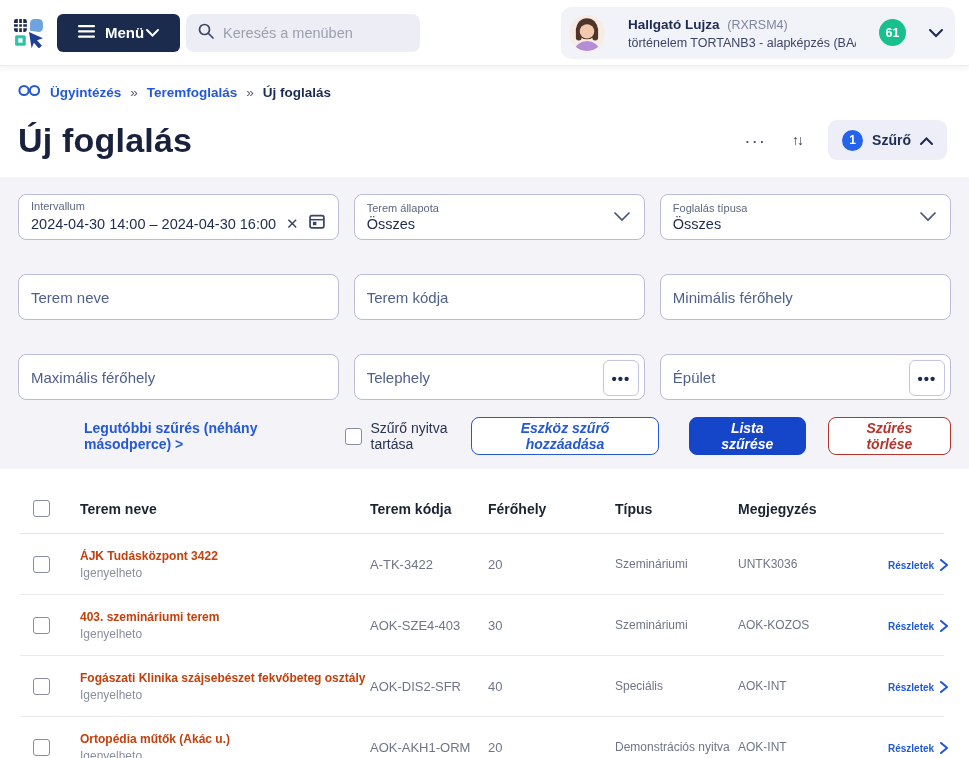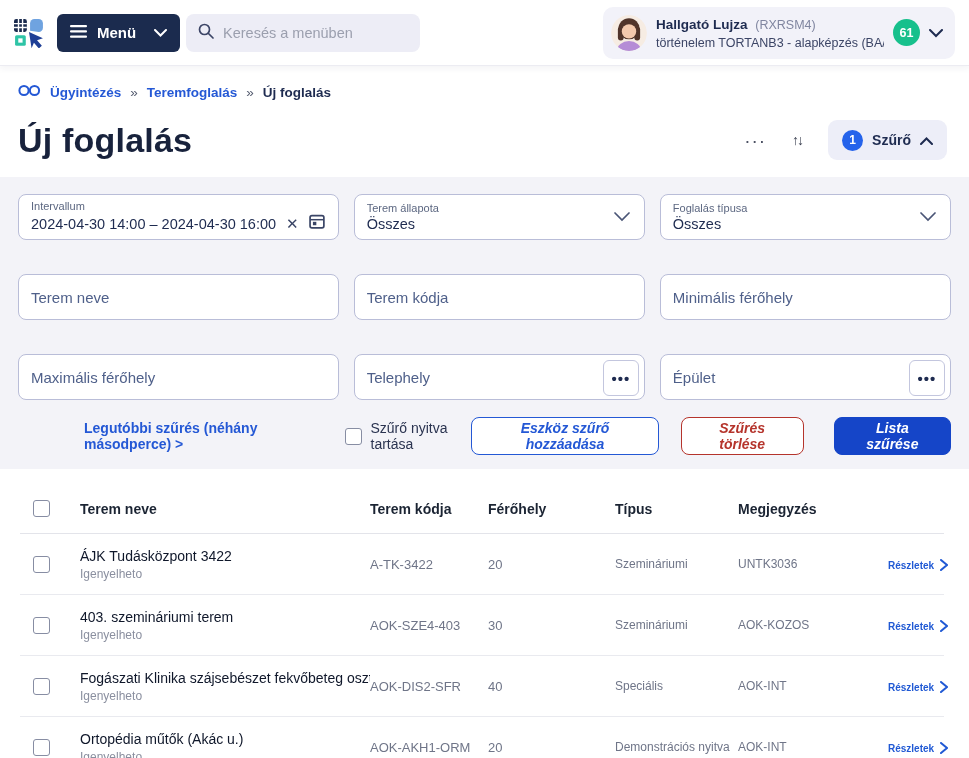--- a/index.html
+++ b/index.html
@@ -4,30 +4,30 @@
 <style>
   * { margin:0; padding:0; box-sizing:border-box; }
   html,body { width:969px; height:758px; overflow:hidden; background:#fff;
     font-family:"Liberation Sans", sans-serif; color:#1e2b50; }
 
   
   .topbar { height:66px; display:flex; align-items:center; padding:0 14px;
     background:#fff; border-bottom:1px solid #ececf2; box-shadow:0 3px 6px rgba(30,40,80,.05); }
   .logo { width:30px; height:30px; flex:none; }
   .menu-btn { margin-left:13px; width:123px; height:38px; background:#1b2b4e; border:none;
-    border-radius:6px; display:flex; align-items:center; padding:0 13px; cursor:pointer; }
+    border-radius:6px; display:flex; align-items:center; padding:0 21px; cursor:pointer; }
   .menu-btn .label { color:#fff; font-weight:bold; font-size:15px; margin-left:10px; }
   .menu-btn .chev { margin-left:auto; }
   .search-box { margin-left:6px; width:234px; height:38px; background:#ededf6; border-radius:8px;
     display:flex; align-items:center; padding:0 12px; }
   .search-box input { border:none; background:transparent; outline:none; font-size:14.5px;
     margin-left:9px; width:100%; color:#1e2b50; font-family:"Liberation Sans",sans-serif; }
   .search-box input::placeholder { color:#9b9fae; }
   .user-chip { margin-left:auto; background:#f2f2f9; border-radius:10px; height:52px;
-    display:flex; align-items:center; padding:0 12px 0 8px; gap:9px; cursor:pointer; }
+    display:flex; align-items:center; padding:0 12px 0 8px; gap:23px; cursor:pointer; }
   .avatar { width:36px; height:36px; border-radius:50%; flex:none; overflow:hidden; }
   .user-lines { line-height:1.3; }
   .user-line1 { font-size:13.5px; }
   .user-name { font-weight:bold; color:#1e2b50; }
   .user-code { color:#8086a0; font-size:12.5px; margin-left:4px; }
   .user-line2 { font-size:12.5px; color:#3c4566; max-width:228px; white-space:nowrap; overflow:hidden; }
   .cred-badge { width:27px; height:27px; border-radius:50%; background:#17c08c; color:#fff;
     font-size:12.5px; font-weight:bold; display:flex; align-items:center; justify-content:center; flex:none; }
 
   
@@ -76,21 +76,21 @@
   .btn-outline-blue { margin-left:auto; background:#fff; border:1px solid #2458d5; color:#2458d5; }
   .btn-outline-red { margin-left:22px; background:#fff; border:1px solid #b5342c; color:#b5342c; }
   .btn-solid-blue { margin-left:30px; background:#1545c8; border:1px solid #1545c8; color:#fff; }
 
   
   .table { margin-top:15px; padding:0 25px 0 20px; }
   .thead, .trow { display:grid; grid-template-columns:60px 290px 118px 127px 123px 150px 1fr; align-items:center; }
   .thead { height:50px; border-bottom:1px solid #e3e4ea; font-size:14px; font-weight:bold; color:#1b2433; }
   .trow { height:61px; border-bottom:1px solid #e9eaef; }
   .c-check { display:flex; align-items:center; padding-left:13px; }
-  .room-name { font-size:14px; font-weight:normal; color:#0f172a; white-space:nowrap; overflow:hidden; }
+  .room-name { font-size:12px; font-weight:bold; color:#c2410c; white-space:nowrap; overflow:hidden; }
   .room-status { font-size:12px; color:#8a8f9f; margin-top:3px; }
   .c-code, .c-cap { font-size:13px; color:#6f7588; }
   .c-type, .c-note { font-size:12px; color:#6f7588; }
   .c-details { text-align:right; }
   .details-link { color:#2059d4; font-size:10px; font-weight:bold; text-decoration:none; cursor:pointer;
     display:inline-flex; align-items:center; gap:6px; }
 </style>
 </head>
 <body>
 
@@ -256,22 +256,22 @@
     </div>
   </div>
 
   <div class="filter-footer">
     <a class="recent-link">Legutóbbi szűrés (néhány másodperce) &gt;</a>
     <span class="keep-open">
       <span class="cb"></span>
       <span>Szűrő nyitva tartása</span>
     </span>
     <button class="btn btn-outline-blue">Eszköz szűrő hozzáadása</button>
+    <button class="btn btn-solid-blue">Lista szűrése</button>
     <button class="btn btn-outline-red">Szűrés törlése</button>
-    <button class="btn btn-solid-blue">Lista szűrése</button>
   </div>
 </div>
 
 <div class="table">
   <div class="thead">
     <div class="c-check">
         <span class="cb"></span>
       </div>
     <div>Terem neve</div>
     <div>Terem kódja</div>

